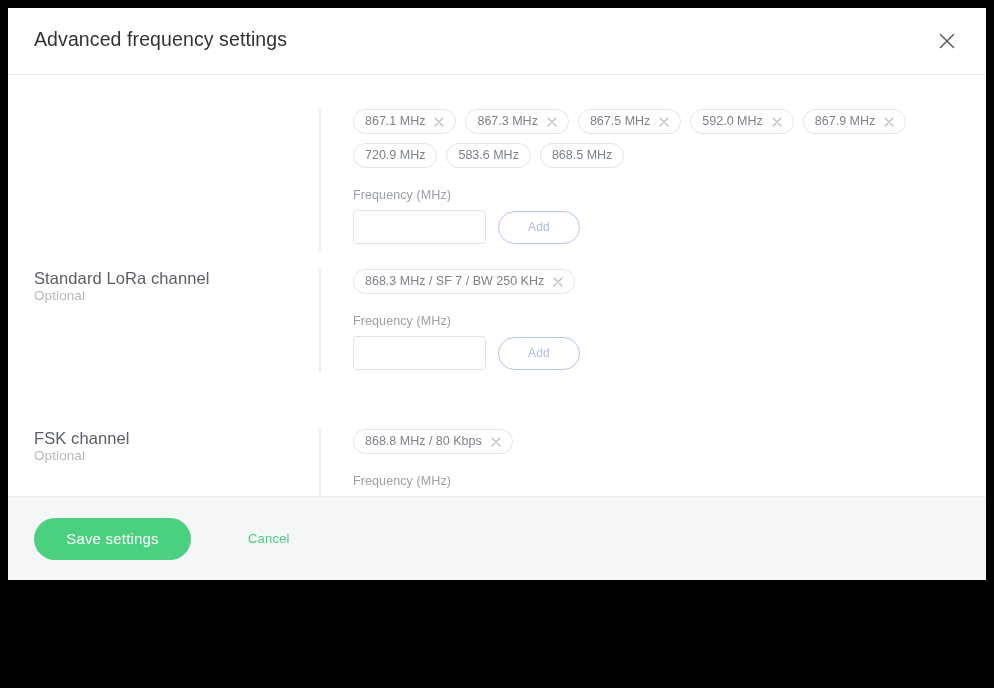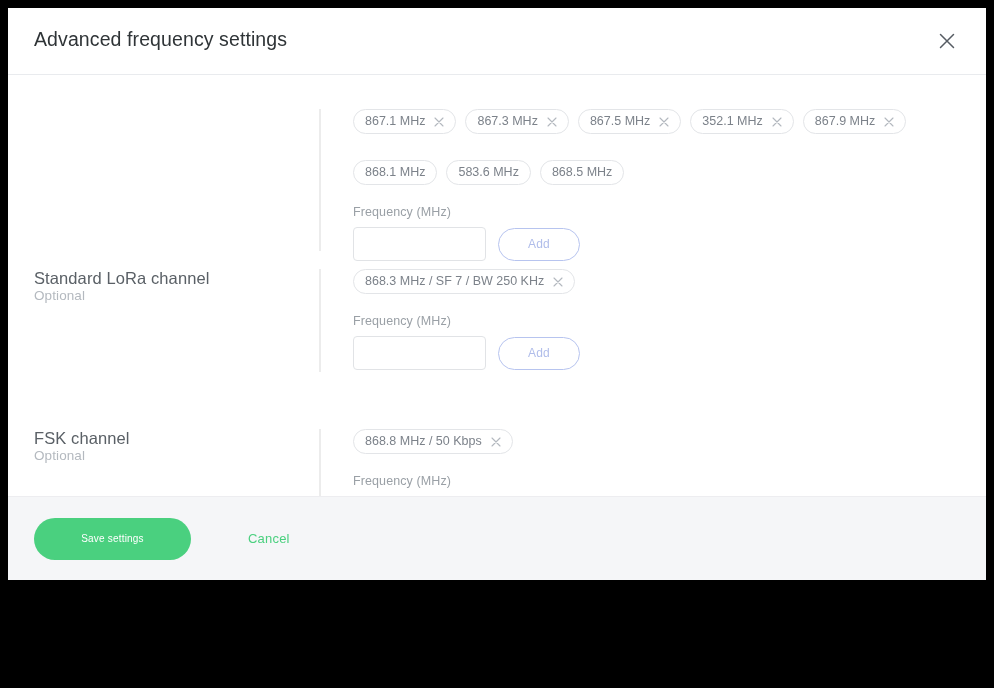--- a/index.html
+++ b/index.html
@@ -112,21 +112,21 @@
     position: absolute;
     left: 345px;
     top: 0;
     right: 20px;
   }
 
   
   .chip-row {
     display: flex;
     flex-wrap: wrap;
-    gap: 26px 9px;
+    gap: 9px 9px;
   }
   .chip {
     display: inline-flex;
     align-items: center;
     height: 25px;
     padding: 0 11px;
     border: 1px solid #e3e5e8;
     border-radius: 13px;
     background: #ffffff;
     font-size: 12.5px;
@@ -202,21 +202,21 @@
   }
   .save-button {
     height: 42px;
     min-width: 157px;
     padding: 0 22px;
     border: none;
     border-radius: 21px;
     background: #4ad07f;
     color: #ffffff;
     font-family: "Liberation Sans", sans-serif;
-    font-size: 10px;
+    font-size: 15px;
     letter-spacing: 0.2px;
     cursor: pointer;
     display: flex;
     align-items: center;
     justify-content: center;
   }
   .cancel-link {
     margin-left: 57px;
     font-size: 13px;
     color: #4ad07f;
@@ -266,37 +266,37 @@
             </span>
             <span class="chip">
               <span class="chip-label">867.5 MHz</span>
               <span class="chip-remove">
                 <svg width="10" height="10" viewBox="0 0 10 10" aria-hidden="true">
                     <path d="M1 1 L9 9 M9 1 L1 9" stroke="#b3b8bf" stroke-width="1.1" fill="none" stroke-linecap="round"></path>
                   </svg>
               </span>
             </span>
             <span class="chip">
-              <span class="chip-label">352.1 MHz</span>
+              <span class="chip-label">592.0 MHz</span>
               <span class="chip-remove">
                 <svg width="10" height="10" viewBox="0 0 10 10" aria-hidden="true">
                     <path d="M1 1 L9 9 M9 1 L1 9" stroke="#b3b8bf" stroke-width="1.1" fill="none" stroke-linecap="round"></path>
                   </svg>
               </span>
             </span>
             <span class="chip">
               <span class="chip-label">867.9 MHz</span>
               <span class="chip-remove">
                 <svg width="10" height="10" viewBox="0 0 10 10" aria-hidden="true">
                     <path d="M1 1 L9 9 M9 1 L1 9" stroke="#b3b8bf" stroke-width="1.1" fill="none" stroke-linecap="round"></path>
                   </svg>
               </span>
             </span>
             <span class="chip">
-              <span class="chip-label">868.1 MHz</span>
+              <span class="chip-label">720.9 MHz</span>
             </span>
             <span class="chip">
               <span class="chip-label">583.6 MHz</span>
             </span>
             <span class="chip">
               <span class="chip-label">868.5 MHz</span>
             </span>
           </div>
           <div style="margin-top:20px;">
             <div class="field-label">Frequency (MHz)</div>
@@ -337,21 +337,21 @@
 
       <div class="section" style="top:354px;height:160px;">
         <div class="section-label-col">
           <div class="section-title">FSK channel</div>
           <div class="section-sub">Optional</div>
         </div>
         <div class="section-divider" style="top:0px;height:103px;"></div>
         <div class="section-content">
           <div class="chip-row">
             <span class="chip">
-              <span class="chip-label">868.8 MHz / 50 Kbps</span>
+              <span class="chip-label">868.8 MHz / 80 Kbps</span>
               <span class="chip-remove">
                 <svg width="10" height="10" viewBox="0 0 10 10" aria-hidden="true">
                     <path d="M1 1 L9 9 M9 1 L1 9" stroke="#b3b8bf" stroke-width="1.1" fill="none" stroke-linecap="round"></path>
                   </svg>
               </span>
             </span>
           </div>
           <div style="margin-top:20px;">
             <div class="field-label">Frequency (MHz)</div>
             <div class="field-row">

